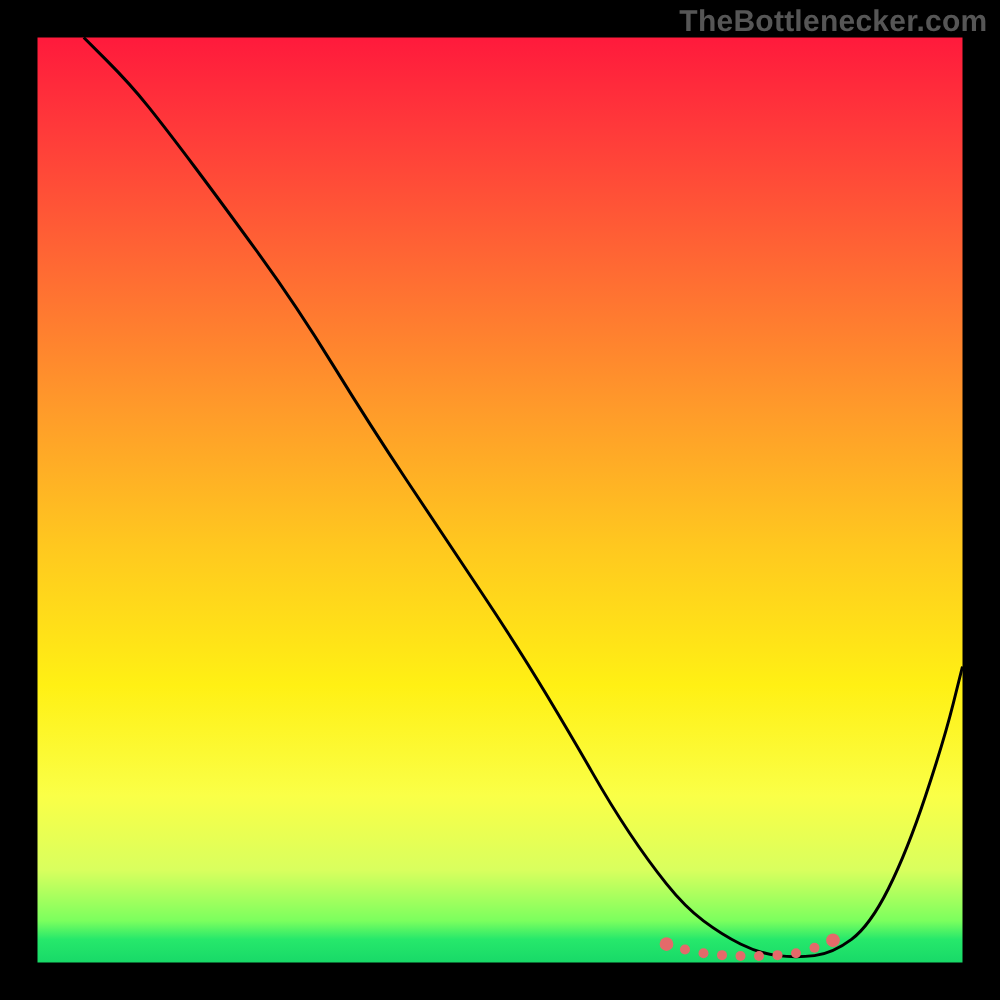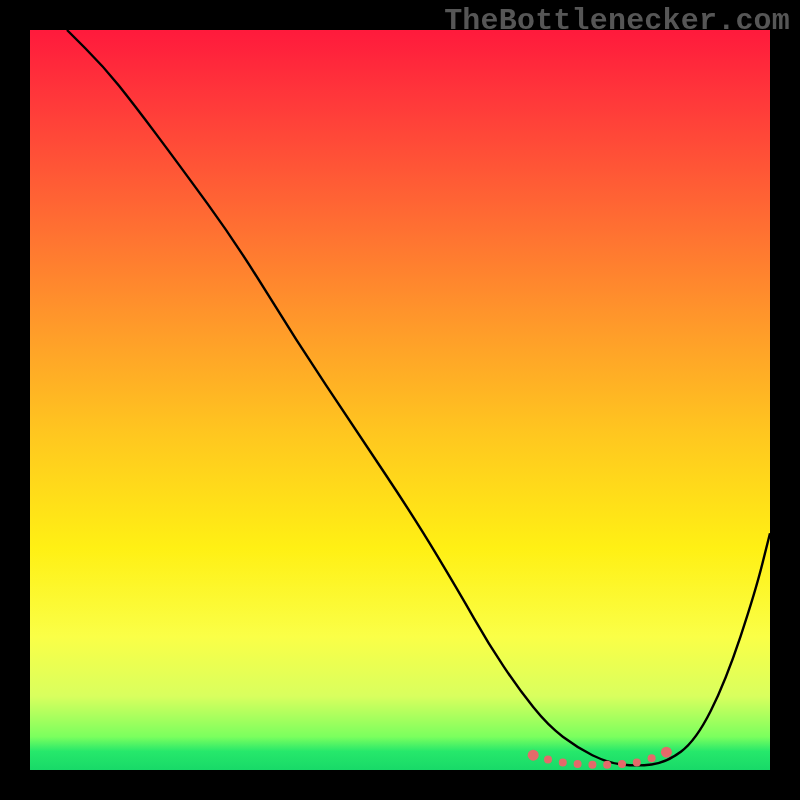--- a/index.html
+++ b/index.html
@@ -17,25 +17,24 @@
     top: 0;
     width: 800px;
     height: 800px;
     background: #000;
   }
   .watermark {
     position: absolute;
     top: 4px;
     right: 10px;
     color: #565656;
-    font-size: 30px;
+    font-size: 24px;
     font-weight: 600;
     letter-spacing: 0.2px;
     user-select: none;
-    font-family: Liberation Mono, monospace;
   }
   svg {
     display: block;
   }
 </style>
 </head>
 <body>
 
 <div class="frame">
   <div class="watermark">TheBottlenecker.com</div>

